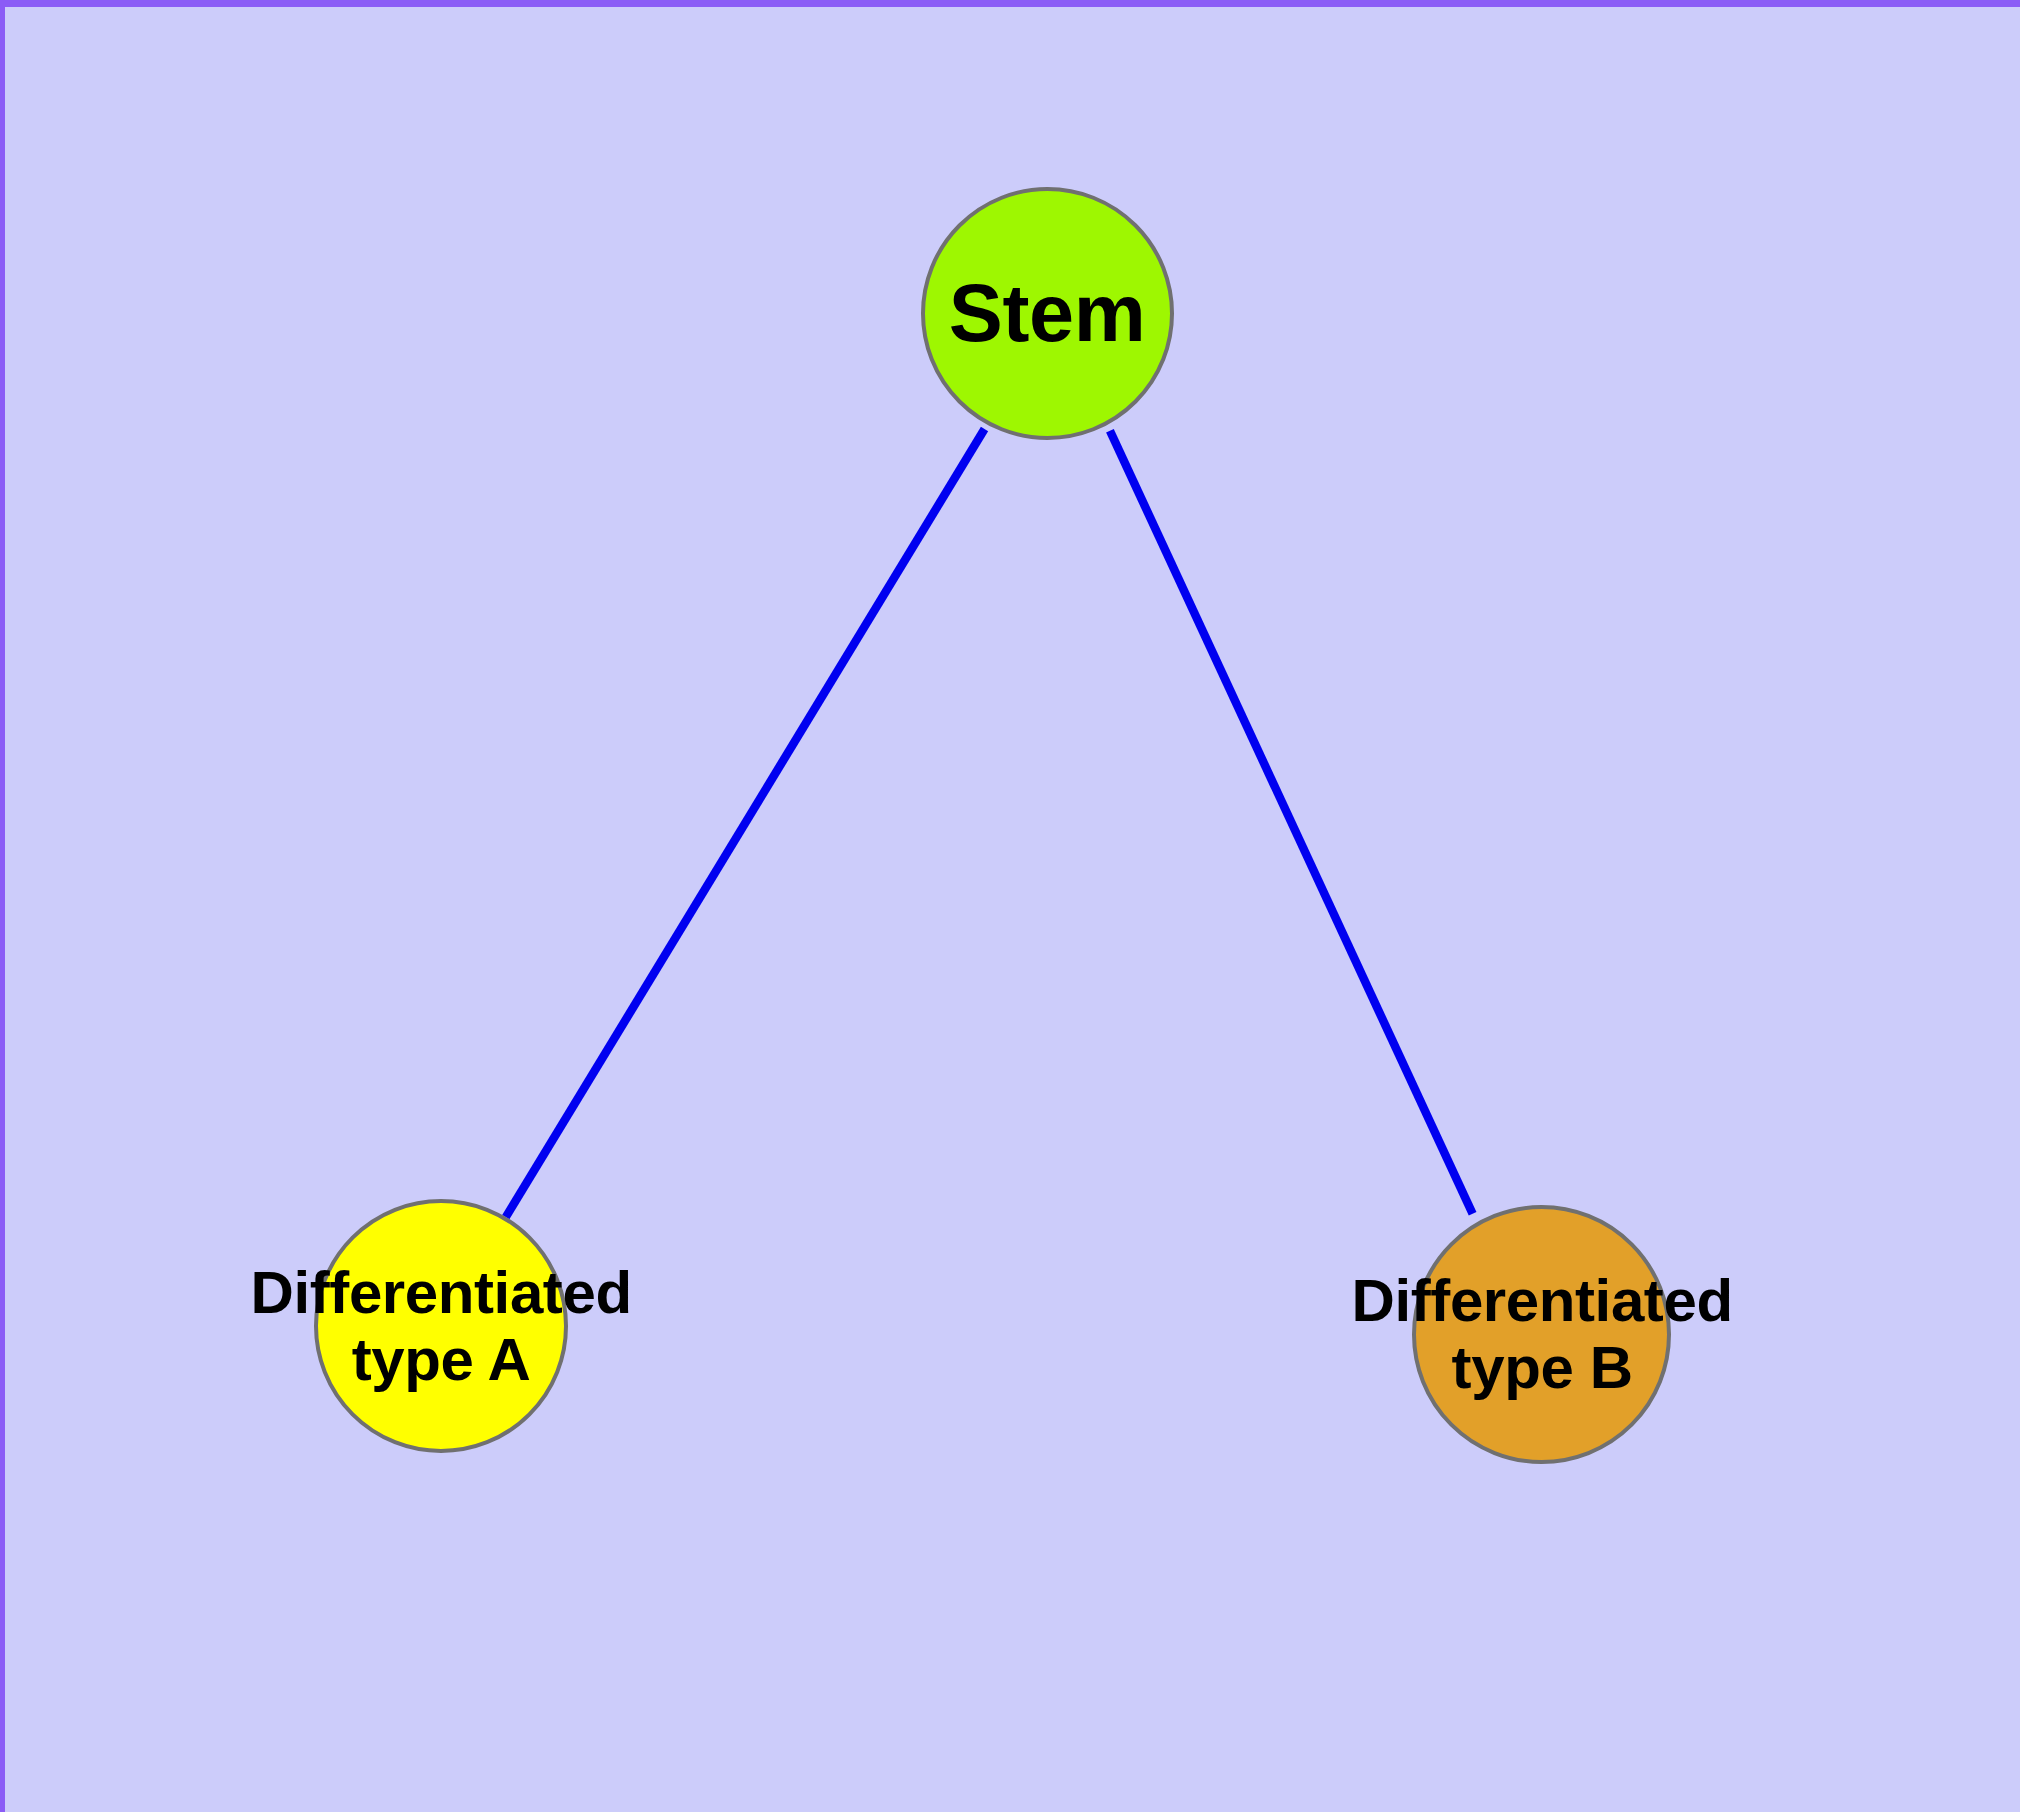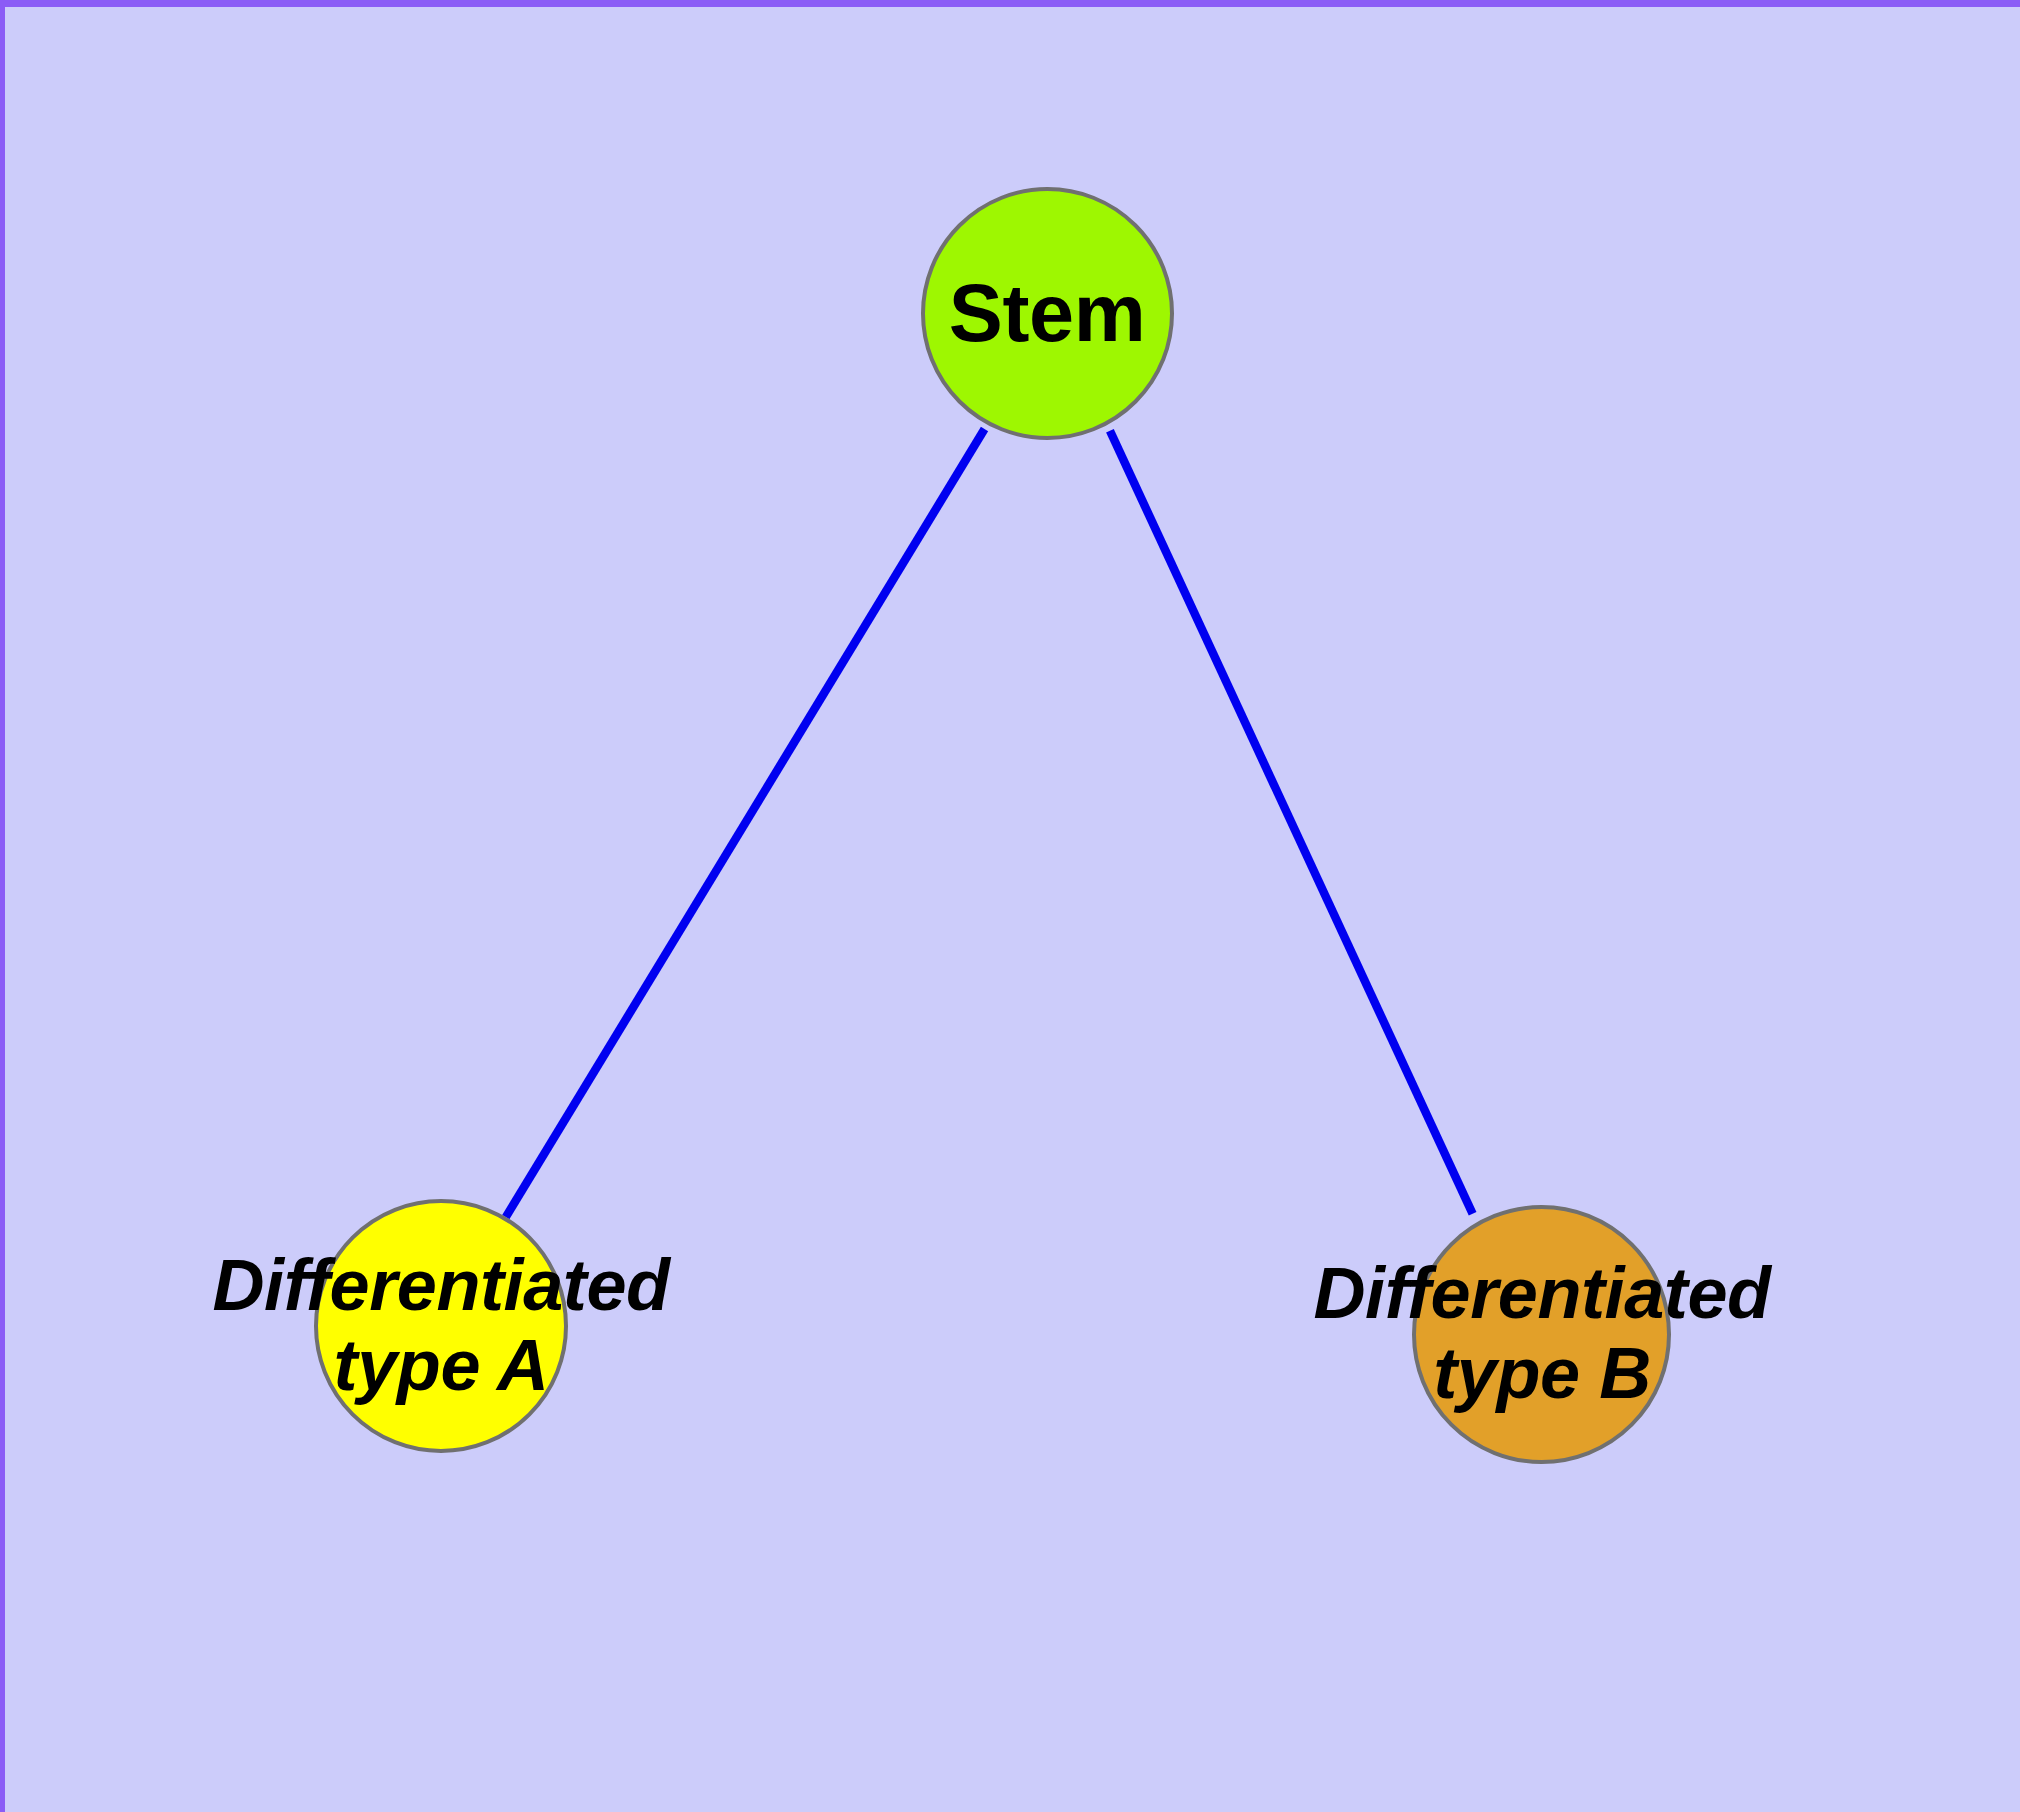--- a/index.html
+++ b/index.html
@@ -55,21 +55,21 @@
     color: #000000;
     font-weight: bold;
     text-align: center;
     line-height: 1.12;
     white-space: pre;
     letter-spacing: -0.4px;
     transform: translate(-50%, -50%);
   }
 
   .label-big   { font-size: 81px; }
-  .label-small { font-size: 72px; font-style: italic; }
+  .label-small { font-size: 60px; }
 </style>
 </head>
 <body>
 
 <div id="graph-canvas">
   <div id="plot-area" style="background: rgb(204, 204, 250);">
 
     <svg id="edge-layer" viewBox="0 0 2378 2130" xmlns="http://www.w3.org/2000/svg">
       <line stroke="#0000f0" stroke-width="10" stroke-linecap="butt" x1="1156" y1="498" x2="591" y2="1428"></line>
       <line stroke="#0000f0" stroke-width="10" stroke-linecap="butt" x1="1304" y1="500" x2="1732" y2="1424"></line>

